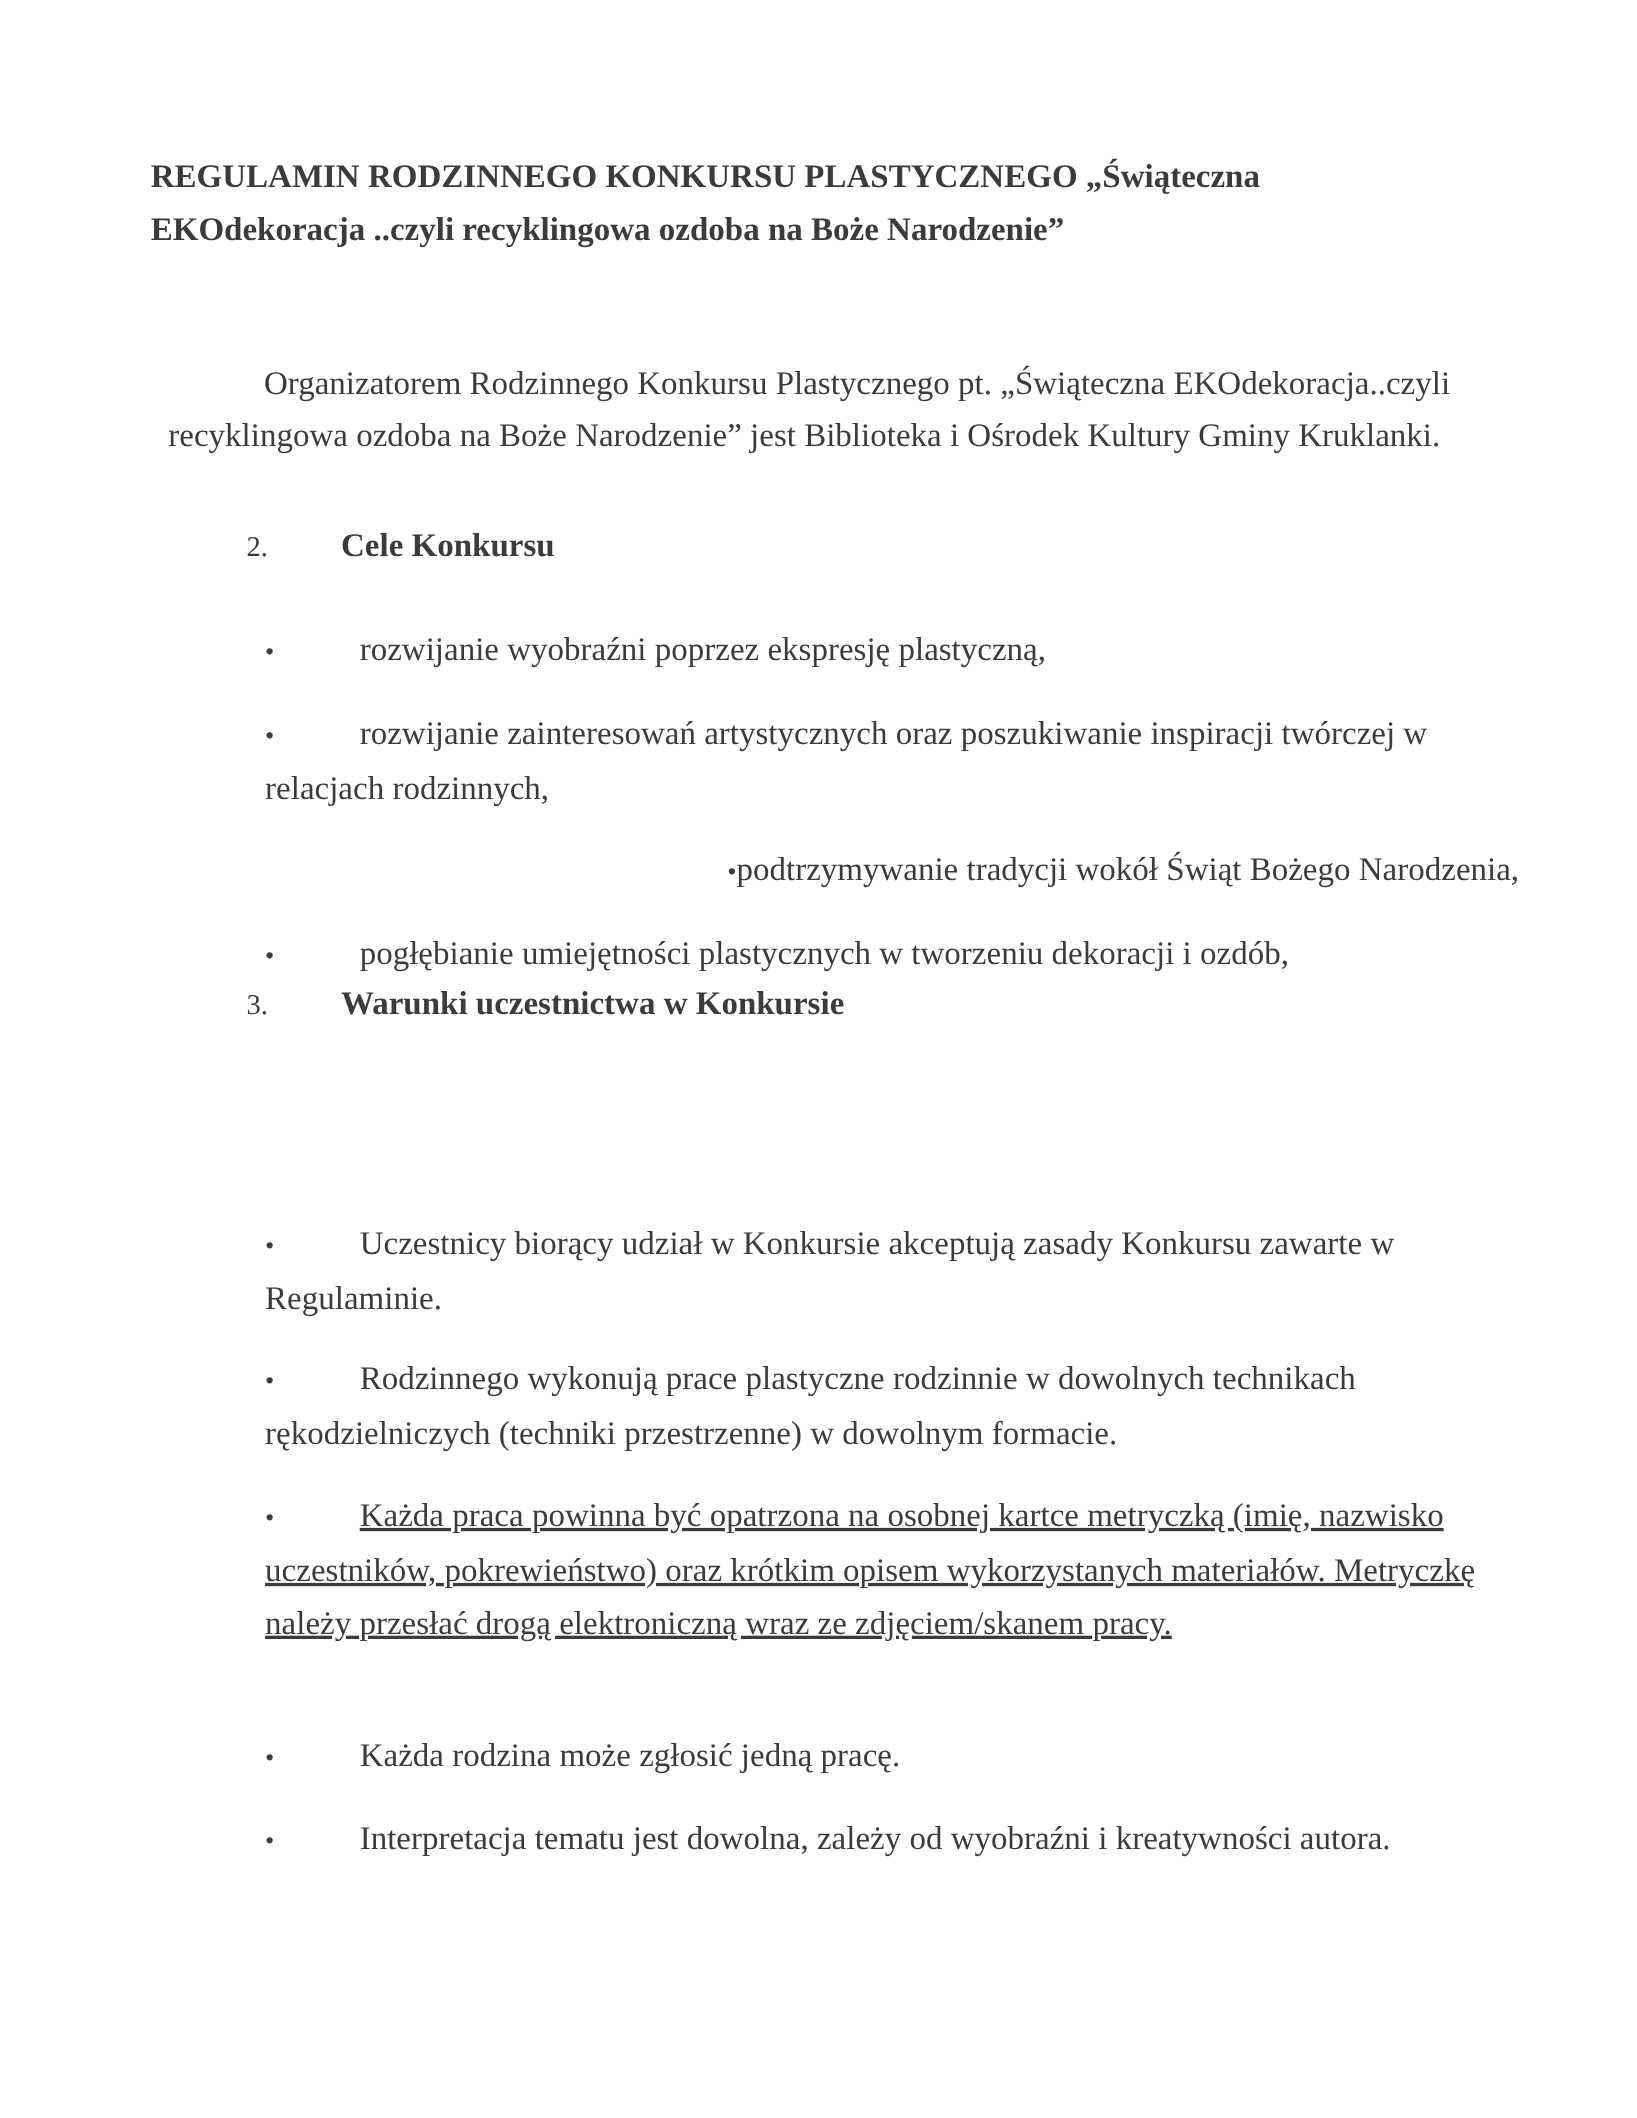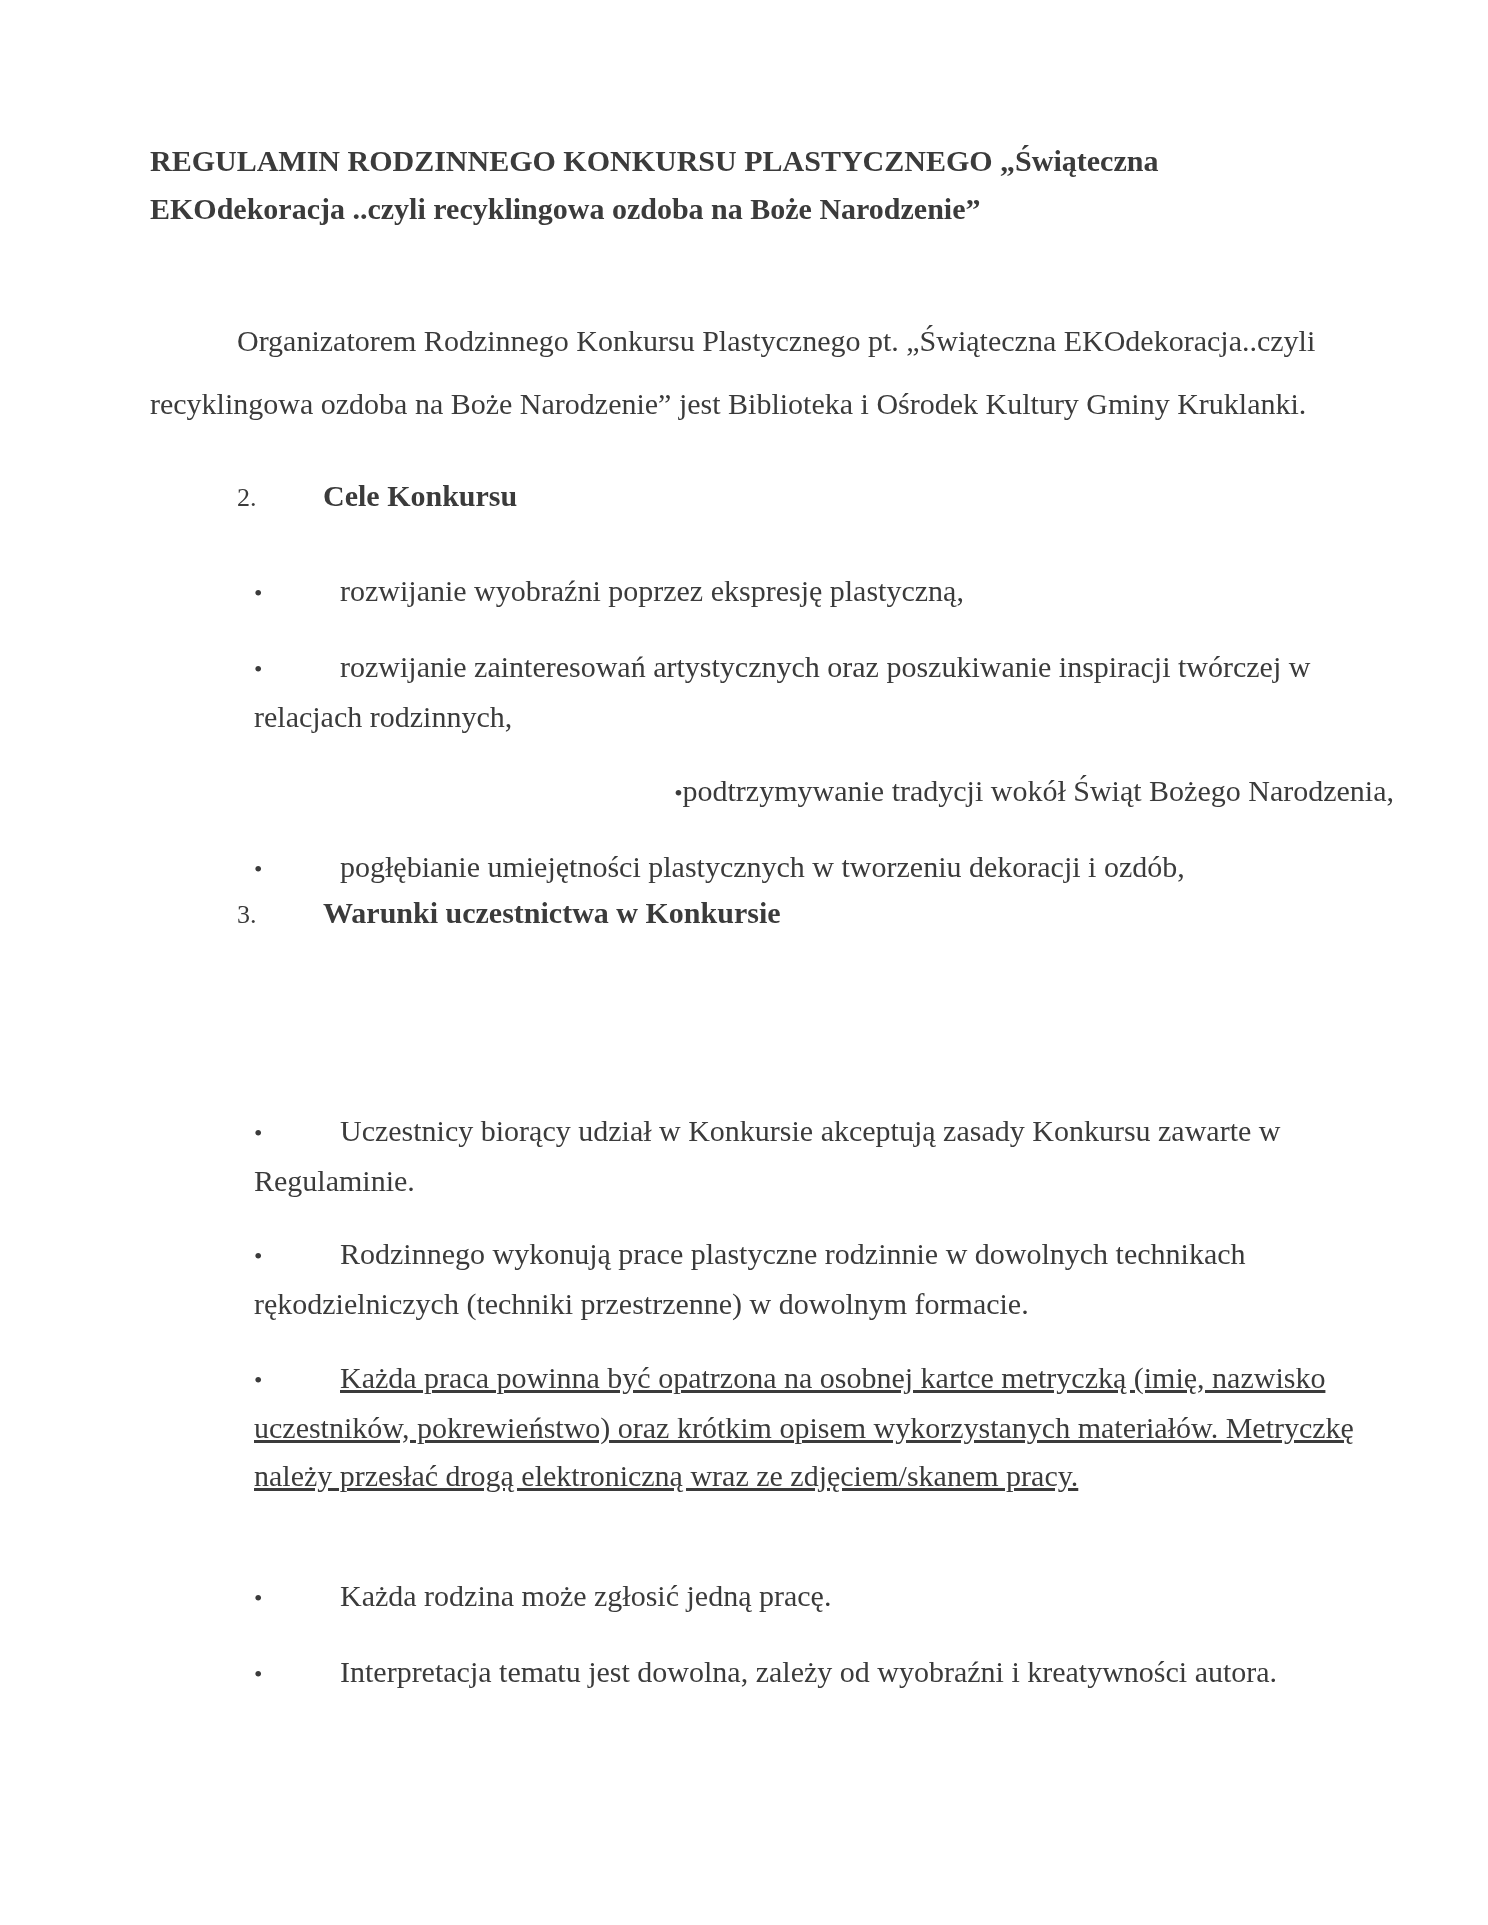--- a/index.html
+++ b/index.html
@@ -10,21 +10,21 @@
     body {
       width: 1488px;
       height: 1925px;
       position: relative;
       overflow: hidden;
       font-family: "Liberation Serif", "DejaVu Serif", serif;
       color: #3b3b3b;
     }
     .page {
       position: absolute;
-      left: 13px; top: 0;
+      left: 0; top: 0;
       width: 1324px;
       height: 1925px;
     }
     .title {
       position: absolute;
       left: 137px;
       top: 137px;
       width: 1200px;
       font-weight: bold;
       font-size: 30px;
@@ -45,22 +45,22 @@
       font-size: 26px;
     }
     .heading .htext {
       font-weight: bold;
     }
     .para {
       position: absolute;
       left: 137px;
       width: 1220px;
       font-size: 30px;
-      line-height: 63px;
-      margin: 0;
+      line-height: 47px;
+      margin: 16px;
       text-indent: 87px;
     }
     .bullet {
       position: absolute;
       left: 224px;
       width: 1140px;
       font-size: 30px;
       line-height: 48px;
       margin: 17px;
     }

